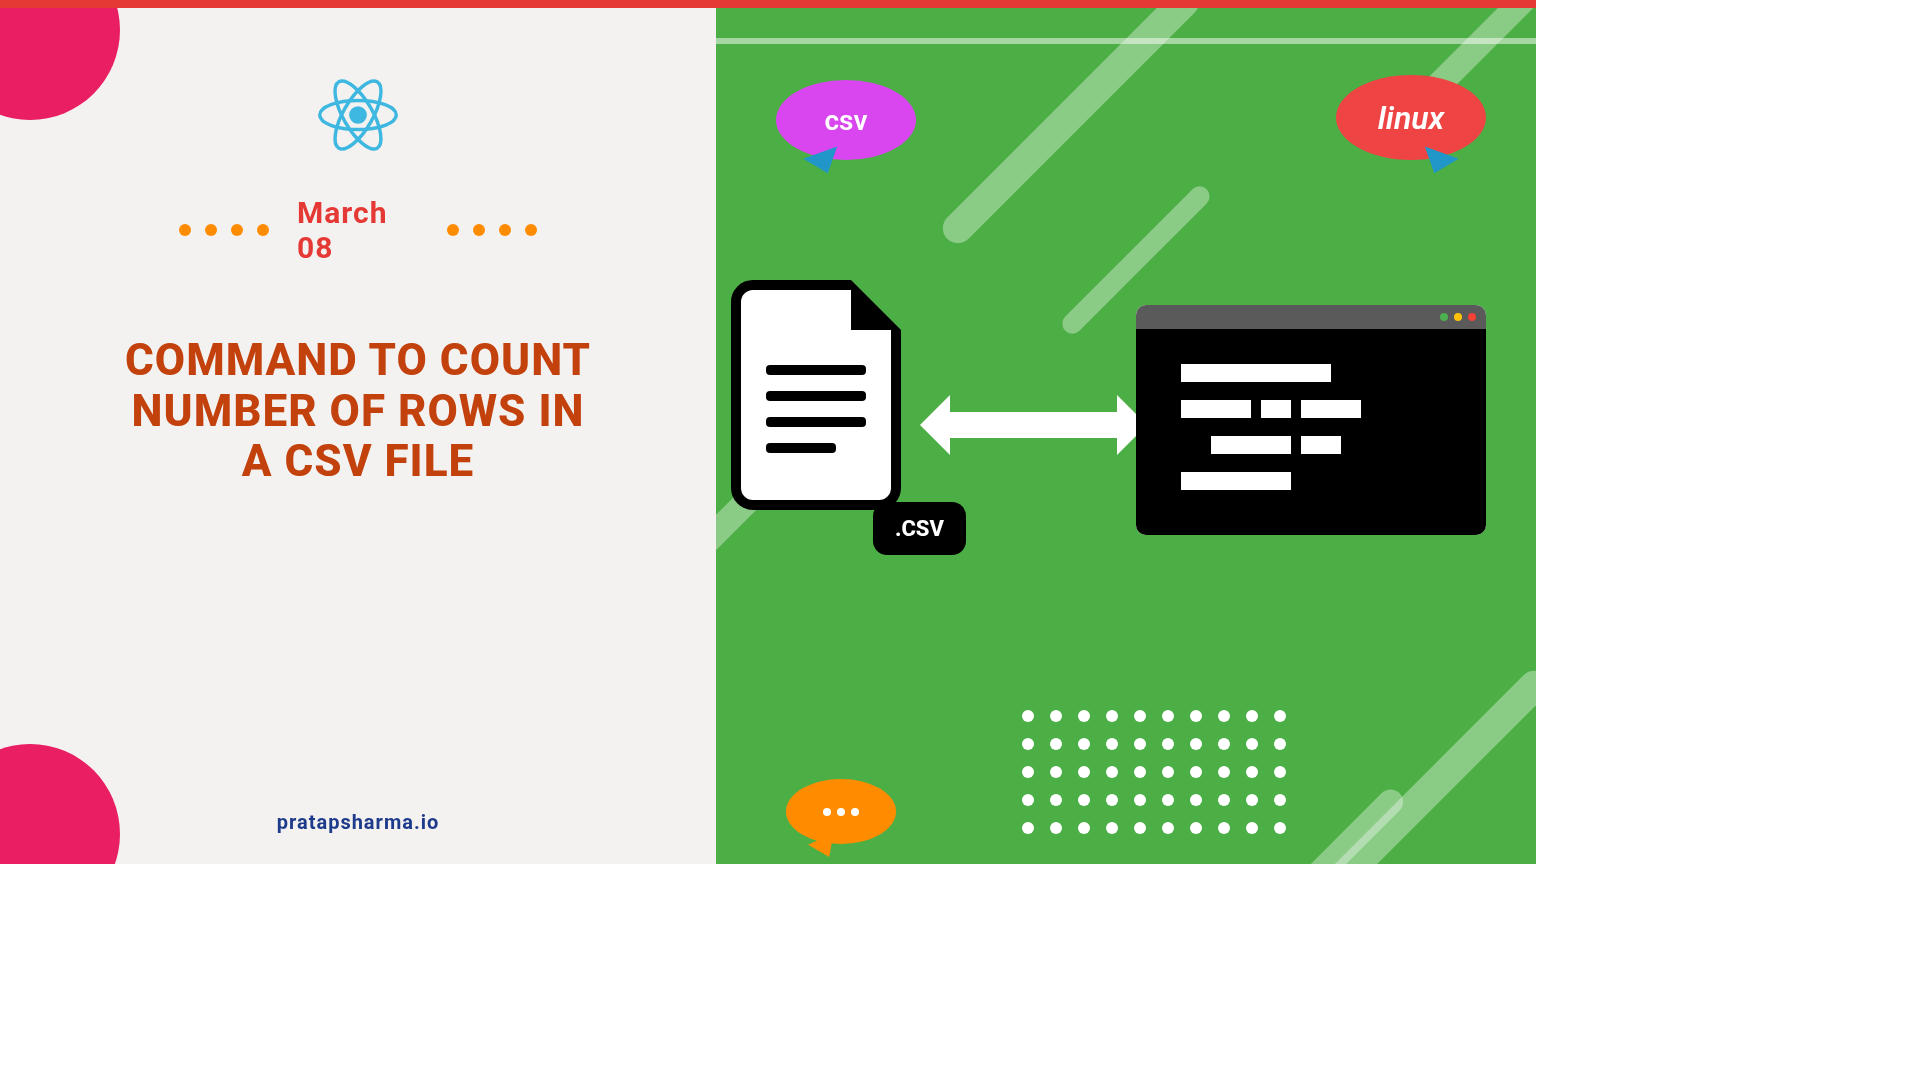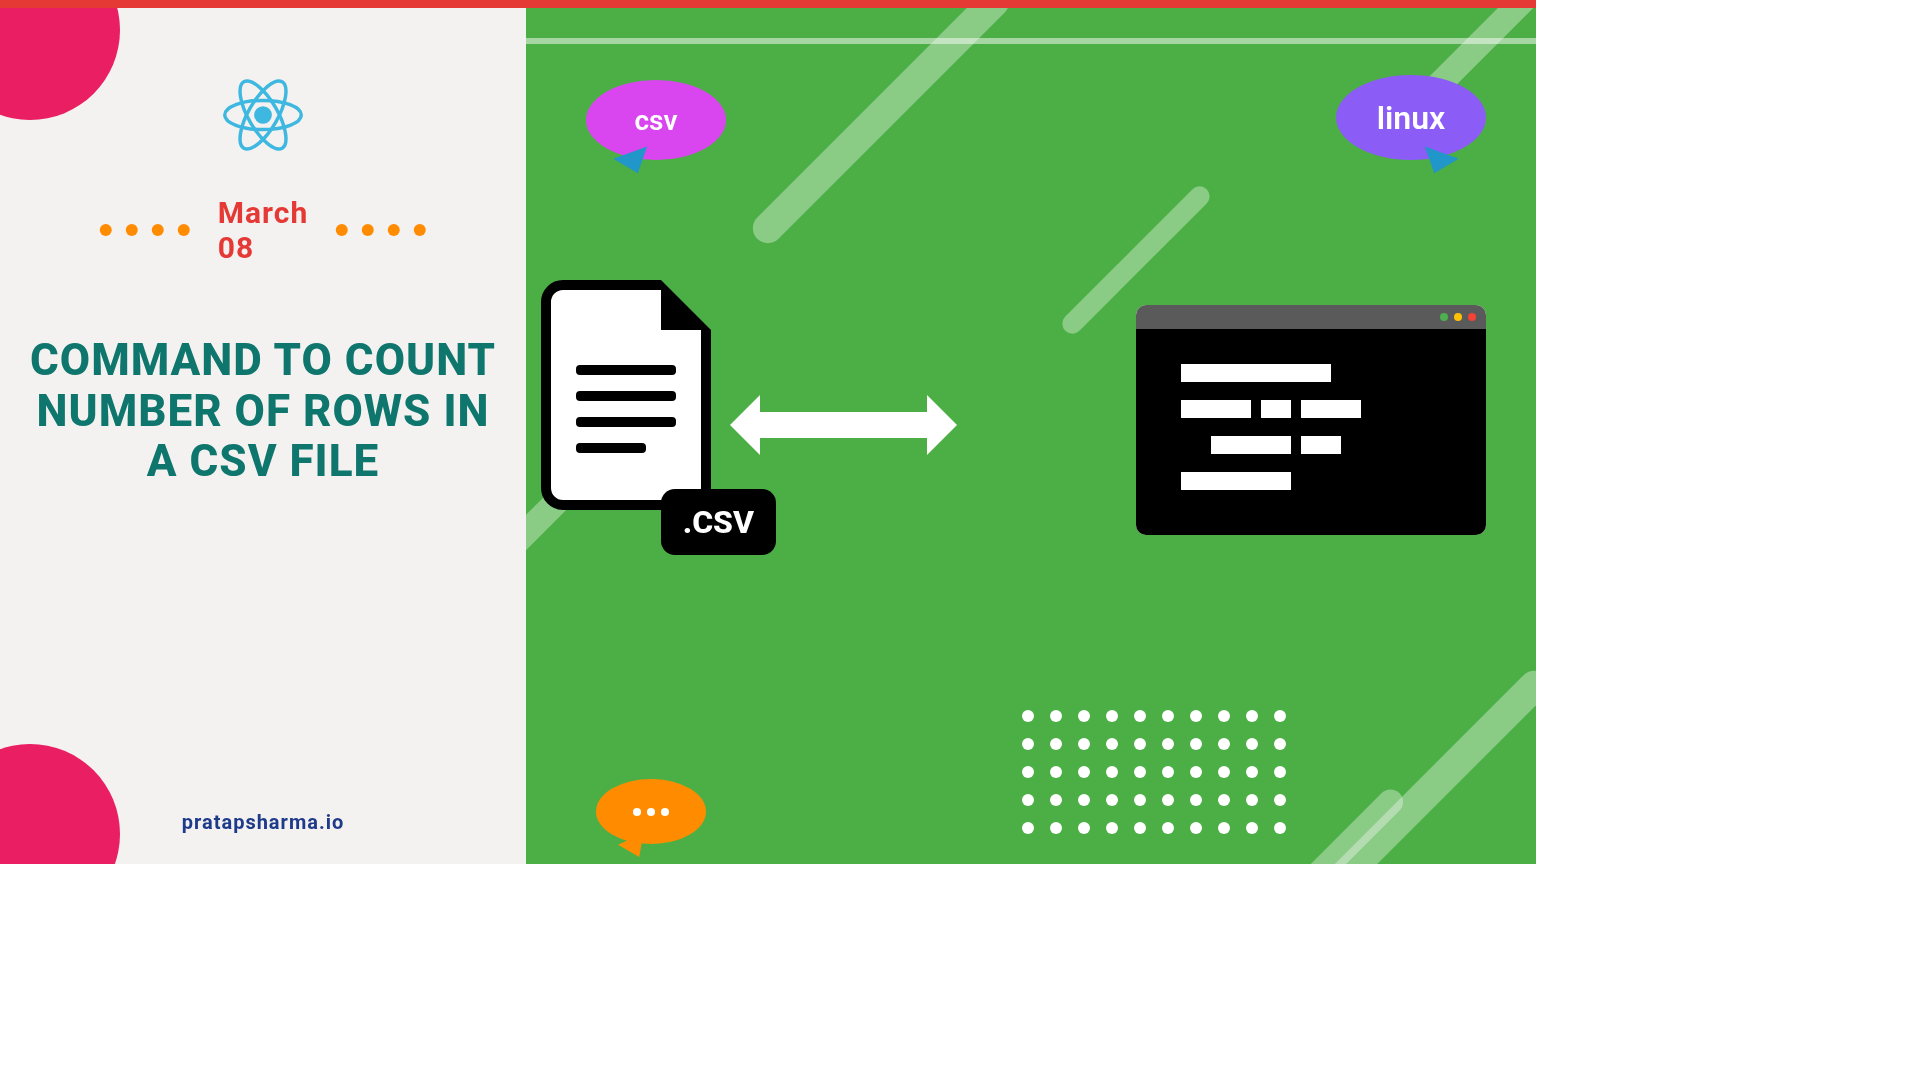--- a/index.html
+++ b/index.html
@@ -17,21 +17,21 @@
     position: relative;
   }
   .top-red-bar {
     position: absolute;
     top: 0; left: 0; right: 0;
     height: 8px;
     background: #e53935;
     z-index: 10;
   }
   .left-panel {
-    width: 526px;
+    width: 716px;
     height: 100%;
     background: #f4f2f1;
     position: relative;
     overflow: hidden;
   }
   .pink-circle-tl {
     position: absolute;
     top: -60px;
     left: -60px;
     width: 180px;
@@ -76,21 +76,21 @@
     font-weight: 700;
     letter-spacing: 1px;
   }
   .title-text {
     position: absolute;
     top: 335px;
     left: 50%;
     transform: translateX(-50%);
     width: 480px;
     text-align: center;
-    color: #0f766e;
+    color: #c2410c;
     font-size: 44px;
     font-weight: 800;
     line-height: 1.15;
     letter-spacing: 1px;
   }
   .site-url {
     position: absolute;
     bottom: 30px;
     left: 50%;
     transform: translateX(-50%);
@@ -140,23 +140,24 @@
     bottom: -14px; left: 30px;
     width: 0; height: 0;
     border-left: 18px solid transparent;
     border-right: 18px solid transparent;
     border-top: 22px solid #2196c9;
     transform: rotate(-20deg);
   }
   .bubble-linux {
     top: 75px; right: 50px;
     width: 150px; height: 85px;
-    background: #8b5cf6;
+    background: #ef4444;
     border-radius: 50%;
     font-size: 32px;
+    font-style: italic;
   }
   .bubble-linux::after {
     content: '';
     position: absolute;
     bottom: -14px; right: 30px;
     width: 0; height: 0;
     border-left: 18px solid transparent;
     border-right: 18px solid transparent;
     border-top: 22px solid #2196c9;
     transform: rotate(20deg);
@@ -221,21 +222,21 @@
   }
   .file-line { height: 10px; background: #000; border-radius: 4px; }
   .file-line.short { width: 70%; }
   .csv-badge {
     position: absolute;
     bottom: -5px; right: -35px;
     background: #000;
     color: #fff;
     padding: 14px 22px;
     border-radius: 14px;
-    font-size: 32px;
+    font-size: 22px;
     font-weight: 800;
   }
   .arrow {
     position: absolute;
     top: 395px; left: 230px;
     width: 175px; height: 60px;
     display: flex;
     align-items: center;
   }
   .arrow-body {

